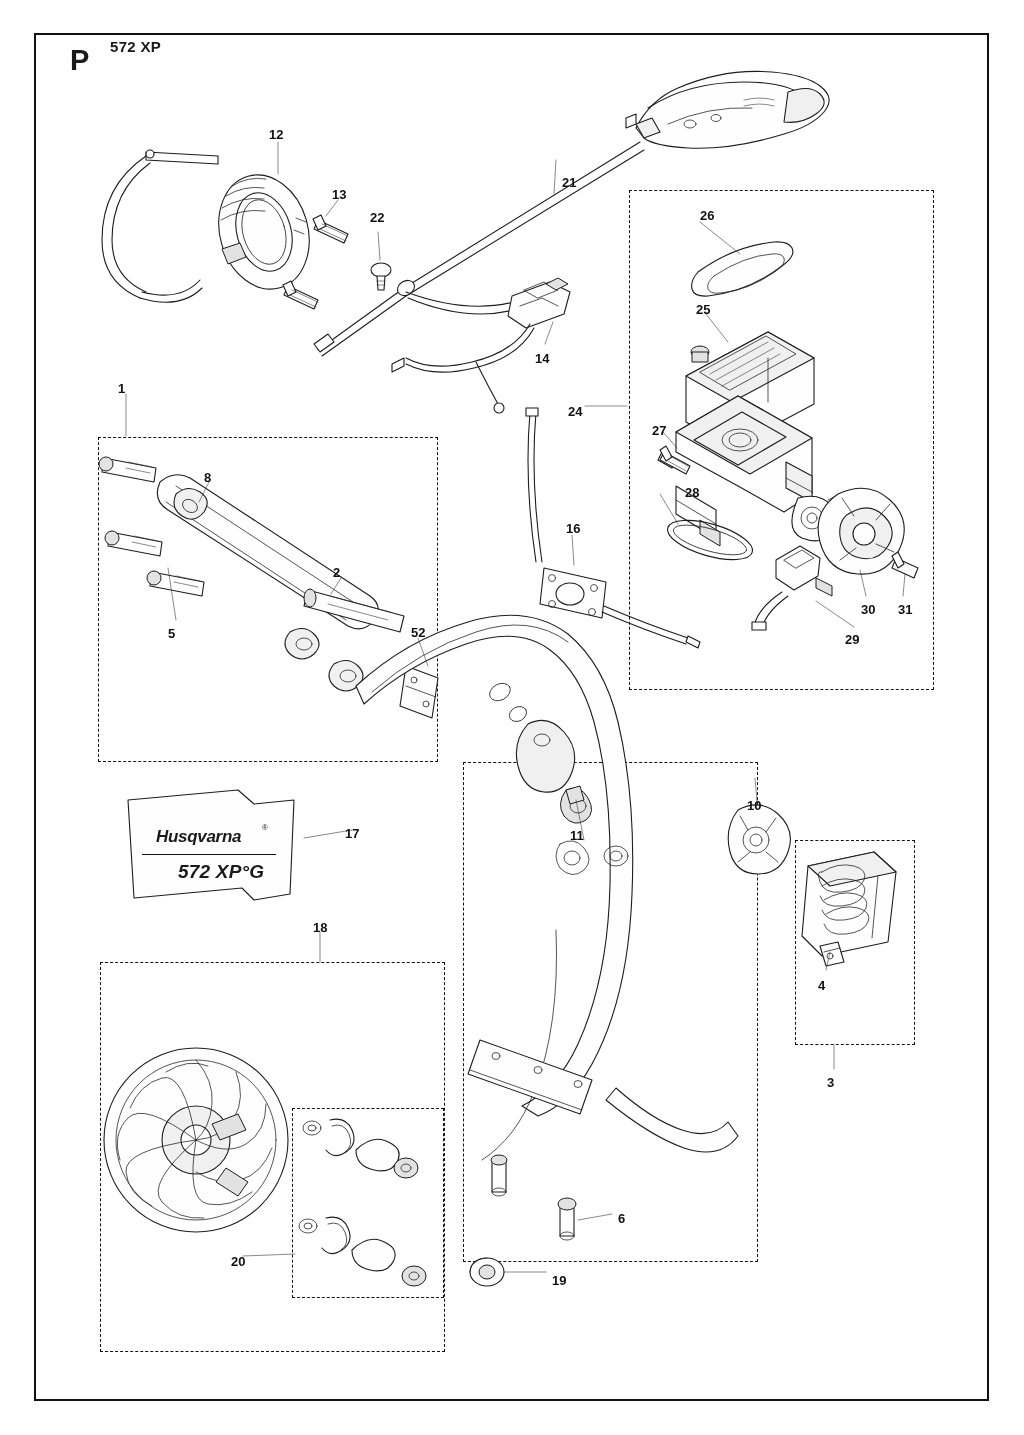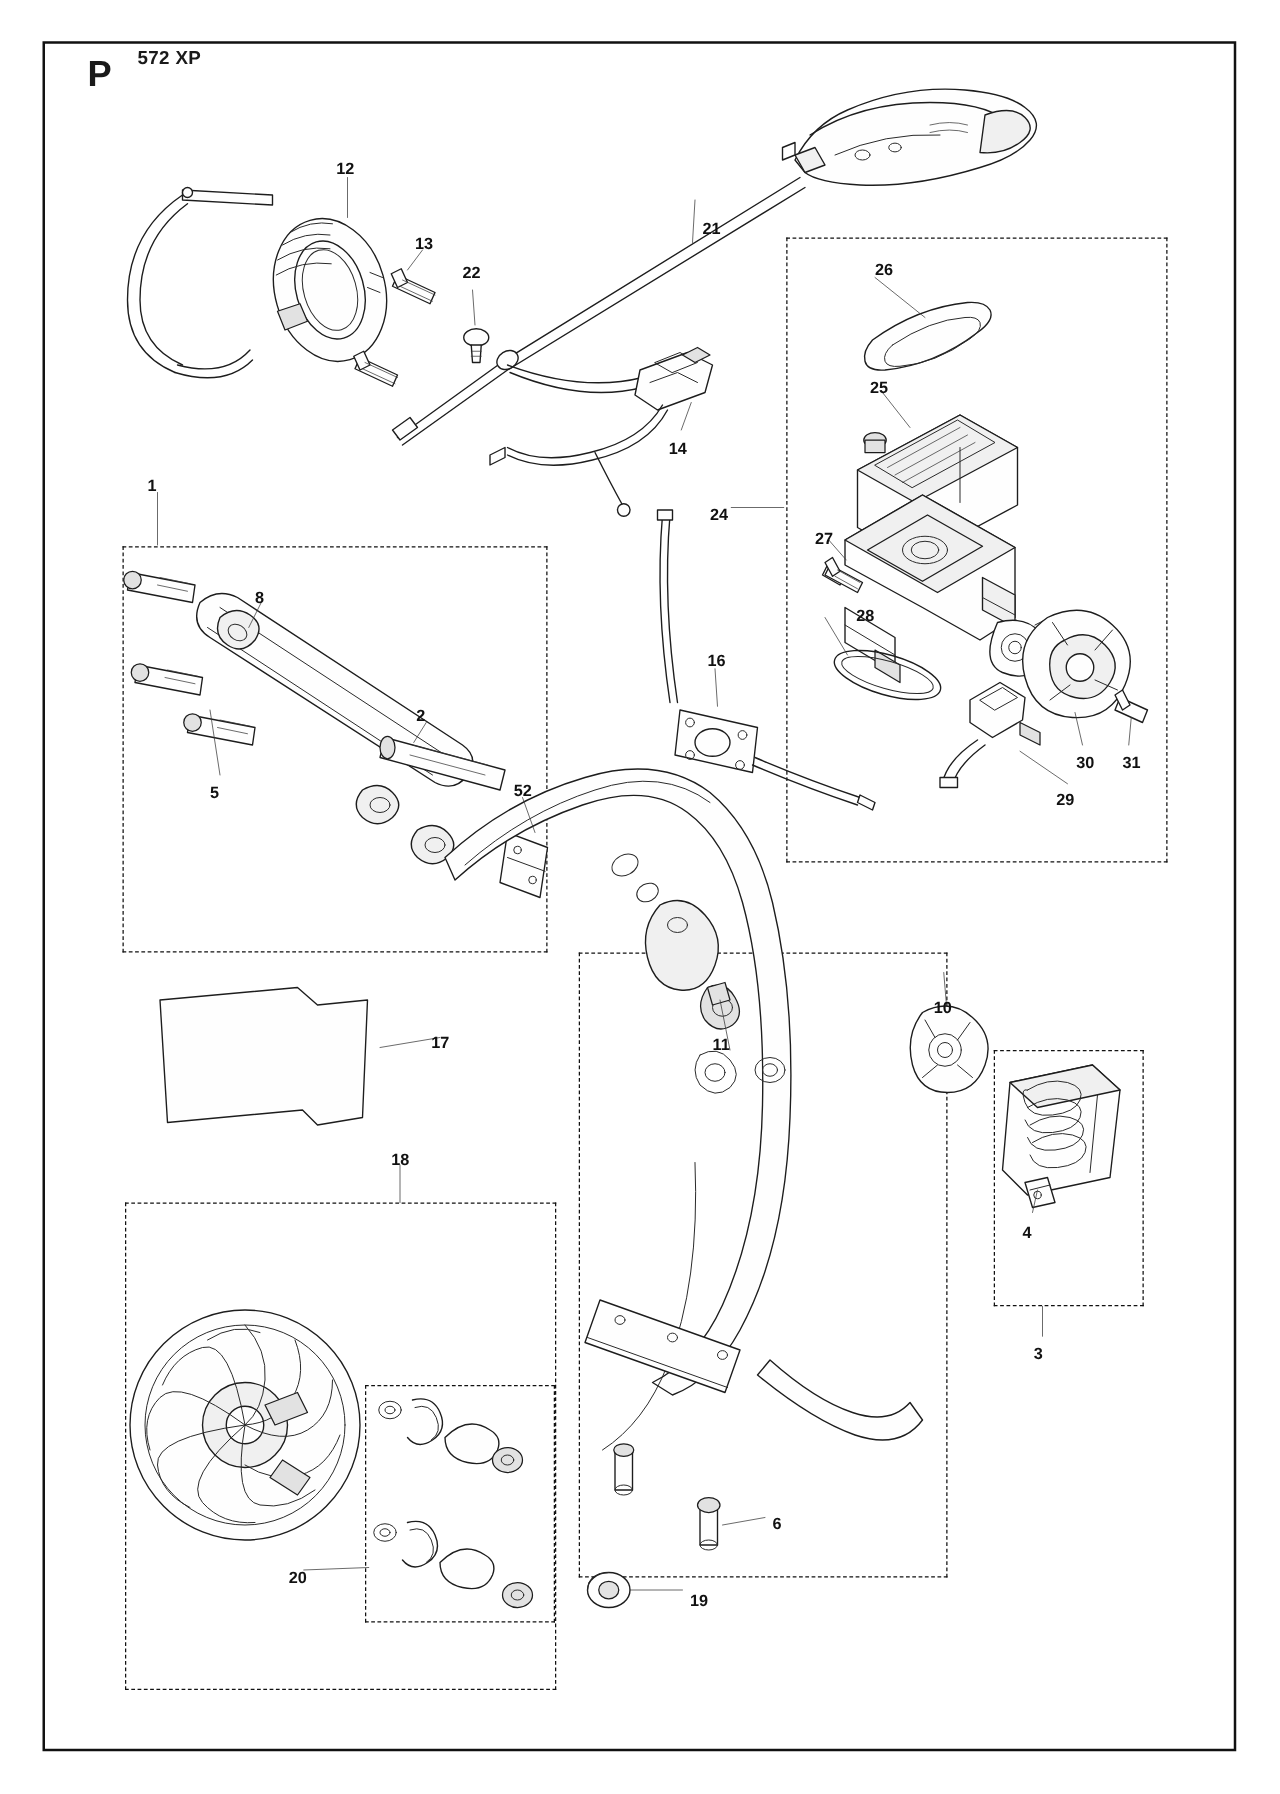--- a/index.html
+++ b/index.html
@@ -460,20 +460,26 @@
       <path d="M834 1069 l0 -24"></path>
       <path d="M826 970 l4 -18"></path>
       <path d="M612 1214 l-34 6"></path>
       <path d="M546 1272 l-42 0"></path>
       <path d="M352 830 l-48 8"></path>
       <path d="M320 932 l0 30"></path>
       <path d="M243 1256 l52 -2"></path>
     </g>
   </svg>
 
+  <div id="decal">
+    <span class="husq-word">Husqvarna</span>
+    <span class="husq-reg">®</span>
+    <div class="husq-bar"></div>
+    <span class="husq-model">572 XP°G</span>
+  </div>
 
   <div id="callout-layer">
       <div class="callout" style="left: 118px; top: 381px;">1</div>
       <div class="callout" style="left: 333px; top: 565px;">2</div>
       <div class="callout" style="left: 827px; top: 1075px;">3</div>
       <div class="callout" style="left: 818px; top: 978px;">4</div>
       <div class="callout" style="left: 168px; top: 626px;">5</div>
       <div class="callout" style="left: 618px; top: 1211px;">6</div>
       <div class="callout" style="left: 204px; top: 470px;">8</div>
       <div class="callout" style="left: 747px; top: 765px; margin-top: 33px;">10</div>

